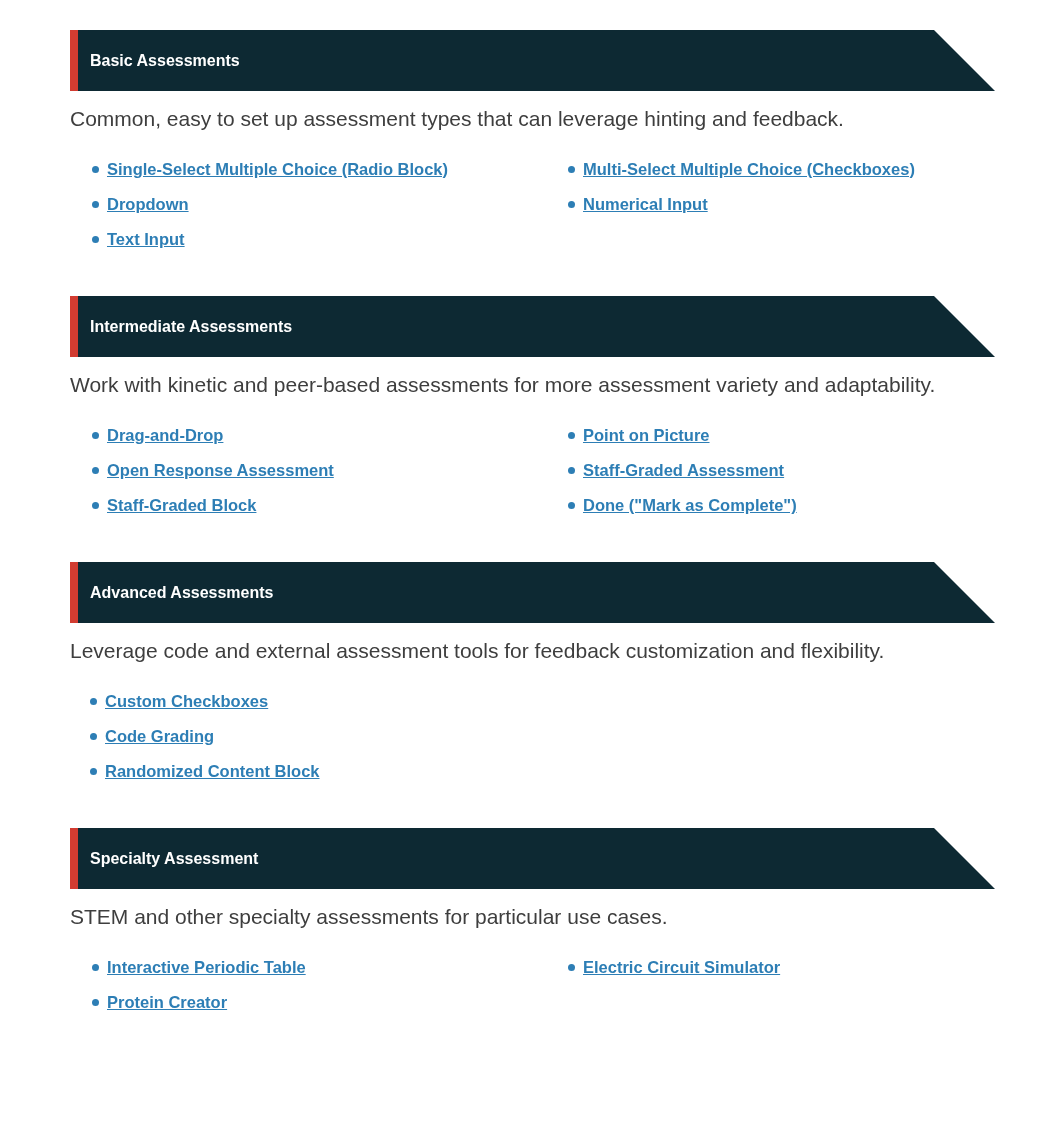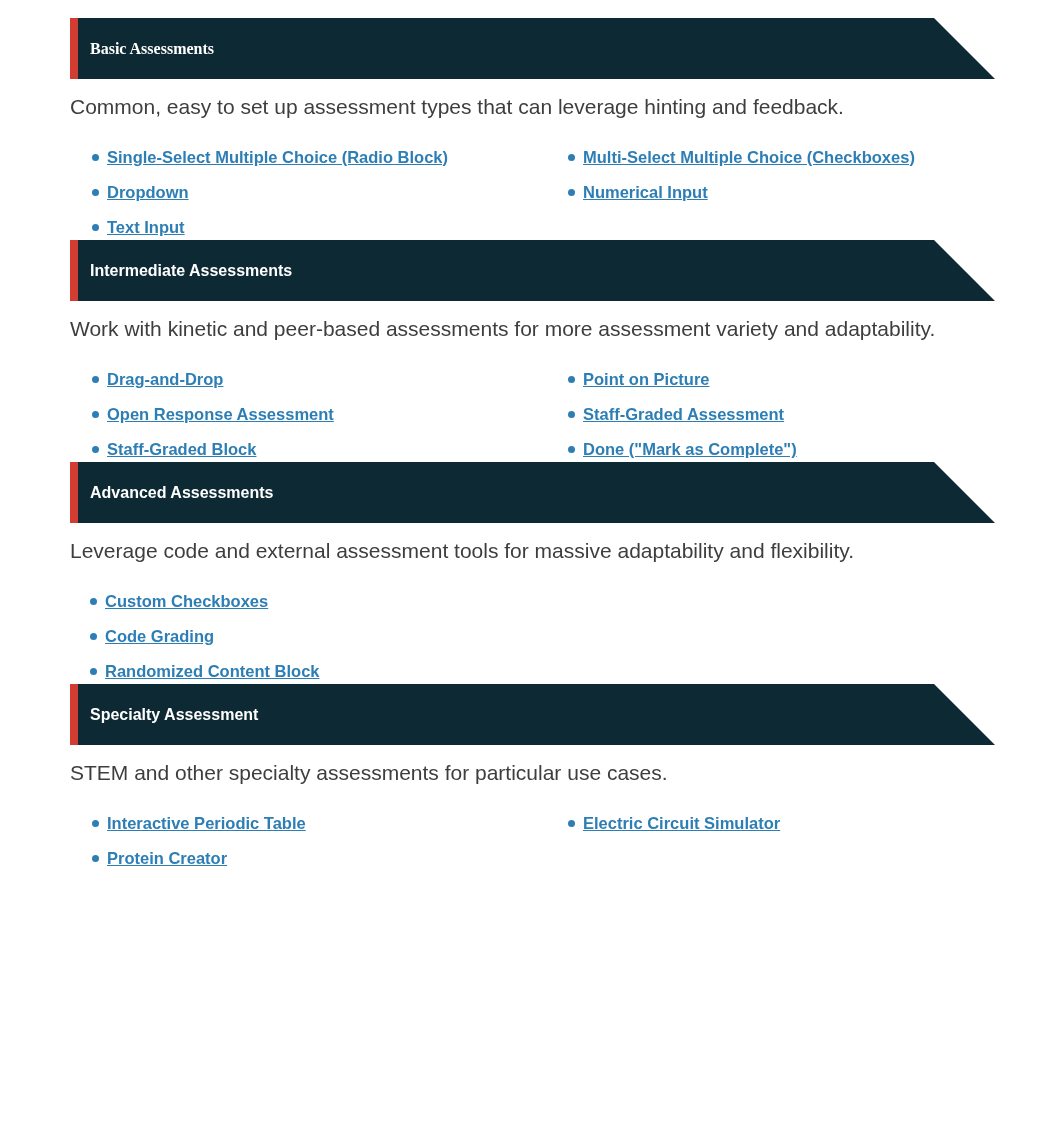--- a/index.html
+++ b/index.html
@@ -17,22 +17,22 @@
   .banner {
     position: relative;
     margin-left: 70px;
     width: 925px;
     height: 61px;
     background: #0d2933;
     display: flex;
     align-items: center;
     overflow: hidden;
   }
-  .banner.first { margin-top: 18px; font-family: Liberation Serif, serif; }
-  .banner.next  { }
+  .banner.first { margin-top: 30px; }
+  .banner.next  { margin-top: 44px; }
   .accent {
     width: 8px;
     align-self: stretch;
     background: #d23c31;
     flex: 0 0 8px;
   }
   .banner-title {
     color: #ffffff;
     font-size: 16px;
     font-weight: 700;
@@ -138,21 +138,21 @@
       </ul>
   </div>
 </div>
 
 <div class="section">
   <div class="banner next">
     <span class="accent"></span>
     <h2 class="banner-title">Advanced Assessments</h2>
     <span class="corner-cut"></span>
   </div>
-  <p class="desc">Leverage code and external assessment tools for massive adaptability and flexibility.</p>
+  <p class="desc">Leverage code and external assessment tools for feedback customization and flexibility.</p>
   <div class="links-row cols-narrow">
     <ul class="col-right">
         <li><a>Custom Checkboxes</a></li>
         <li><a>Code Grading</a></li>
         <li><a>Randomized Content Block</a></li>
       </ul>
   </div>
 </div>
 
 <div class="section">

